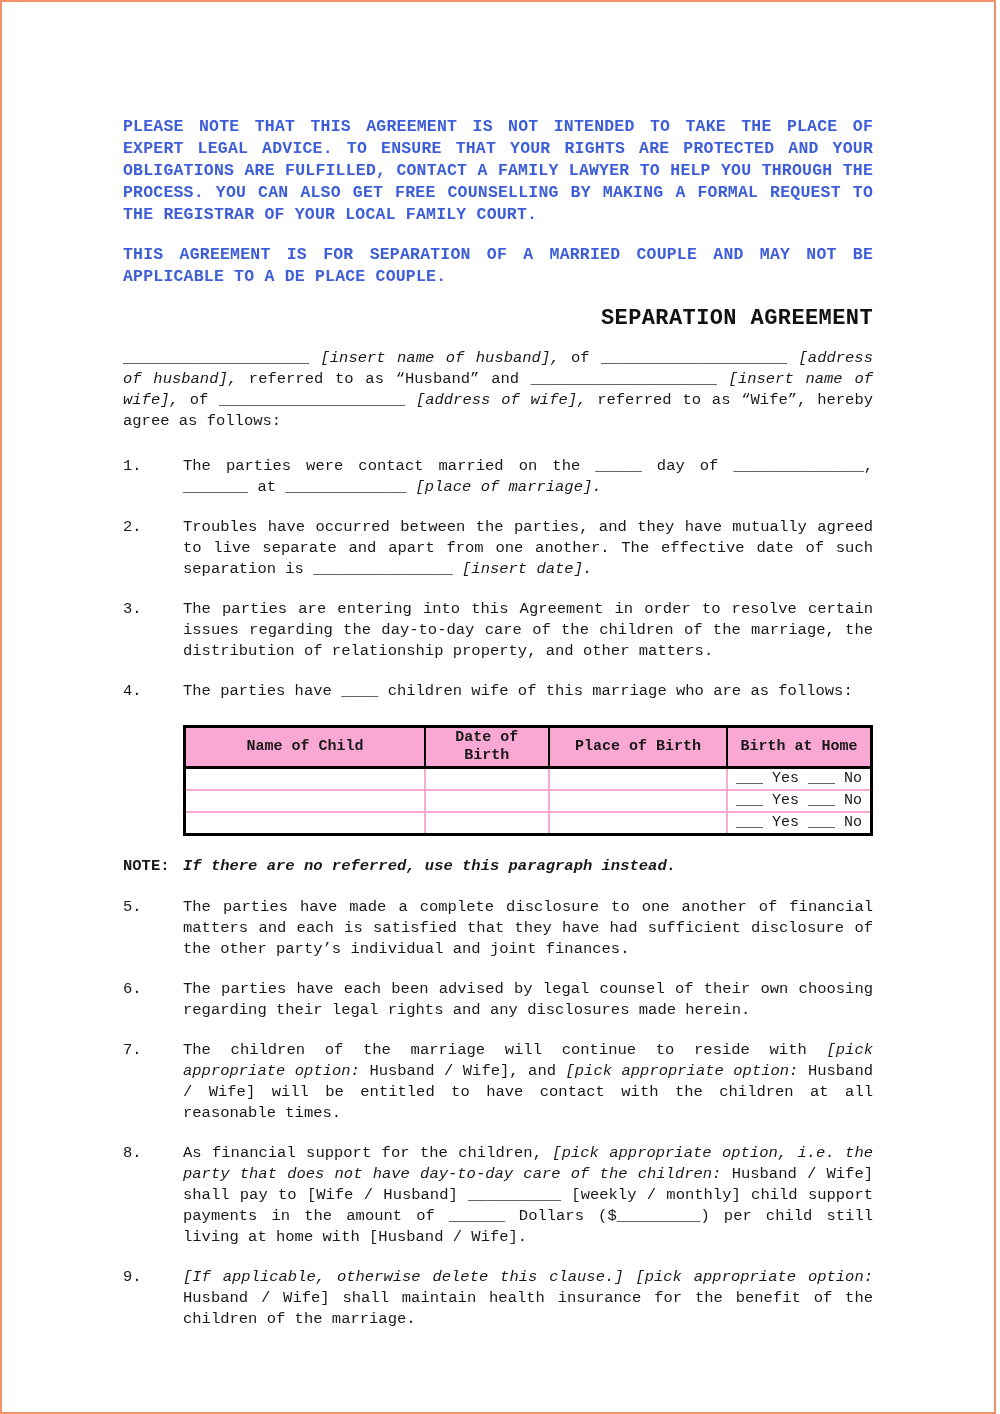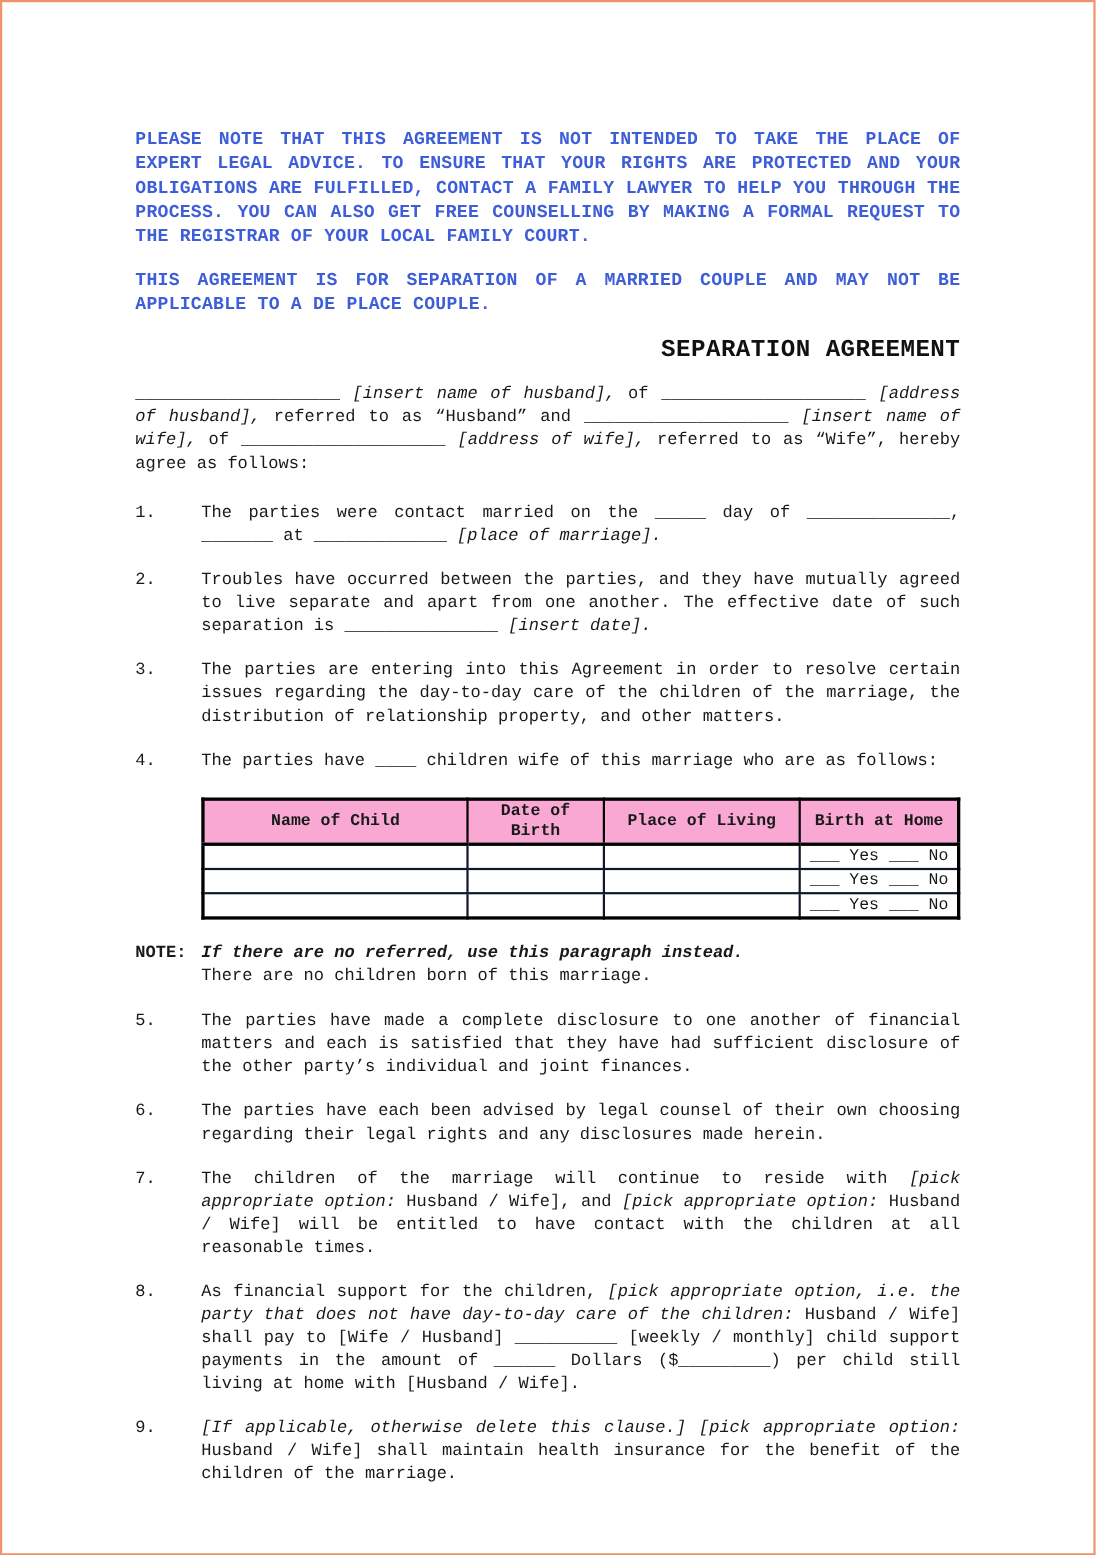--- a/index.html
+++ b/index.html
@@ -55,21 +55,21 @@
     background:#f9a8d4;
     font-weight:bold;
     font-size:15px;
     text-align:center;
     border:2px solid #000;
     border-bottom:3px solid #000;
     padding:1px 4px;
     line-height:18px;
   }
   table.children td {
-    border:2px solid #0f172a;
+    border:2px solid #f9a8d4;
     height:20px;
     font-size:15px;
     line-height:18px;
     padding:0 6px;
   }
   table.children td.living { text-align:center; white-space:nowrap; }
   .col-name { width:35%; } .col-dob { width:18%; } .col-pob { width:26%; } .col-living { width:21%; }
   .note {
     display:grid;
     grid-template-columns:60px 1fr;
@@ -115,21 +115,21 @@
       <colgroup>
         <col class="col-name">
           <col class="col-dob">
           <col class="col-pob">
           <col class="col-living">
       </colgroup>
       <thead>
           <tr>
             <th>Name of Child</th>
             <th>Date of Birth</th>
-            <th>Place of Living</th>
+            <th>Place of Birth</th>
             <th>Birth at Home</th>
           </tr>
         </thead>
       <tbody>
           <tr>
             <td>&nbsp;</td>
             <td>&nbsp;</td>
             <td>&nbsp;</td>
             <td class="living">___ Yes ___ No</td>
           </tr>
@@ -145,21 +145,20 @@
             <td>&nbsp;</td>
             <td class="living">___ Yes ___ No</td>
           </tr>
         </tbody>
     </table>
   </div>
 
   <div class="note">
     <span class="note-label">NOTE:</span>
     <span class="note-instruction">If there are no referred, use this paragraph instead.</span>
-    <div class="note-body">There are no children born of this marriage.</div>
   </div>
 
   <div>
       <div class="clause">
         <span class="cnum">5.</span>
         <div class="cbody"><span>The parties have made a complete disclosure to one another of financial matters and each is satisfied that they have had sufficient disclosure of the other party’s individual and joint finances.</span></div>
       </div>
       <div class="clause">
         <span class="cnum">6.</span>
         <div class="cbody"><span>The parties have each been advised by legal counsel of their own choosing regarding their legal rights and any disclosures made herein.</span></div>

